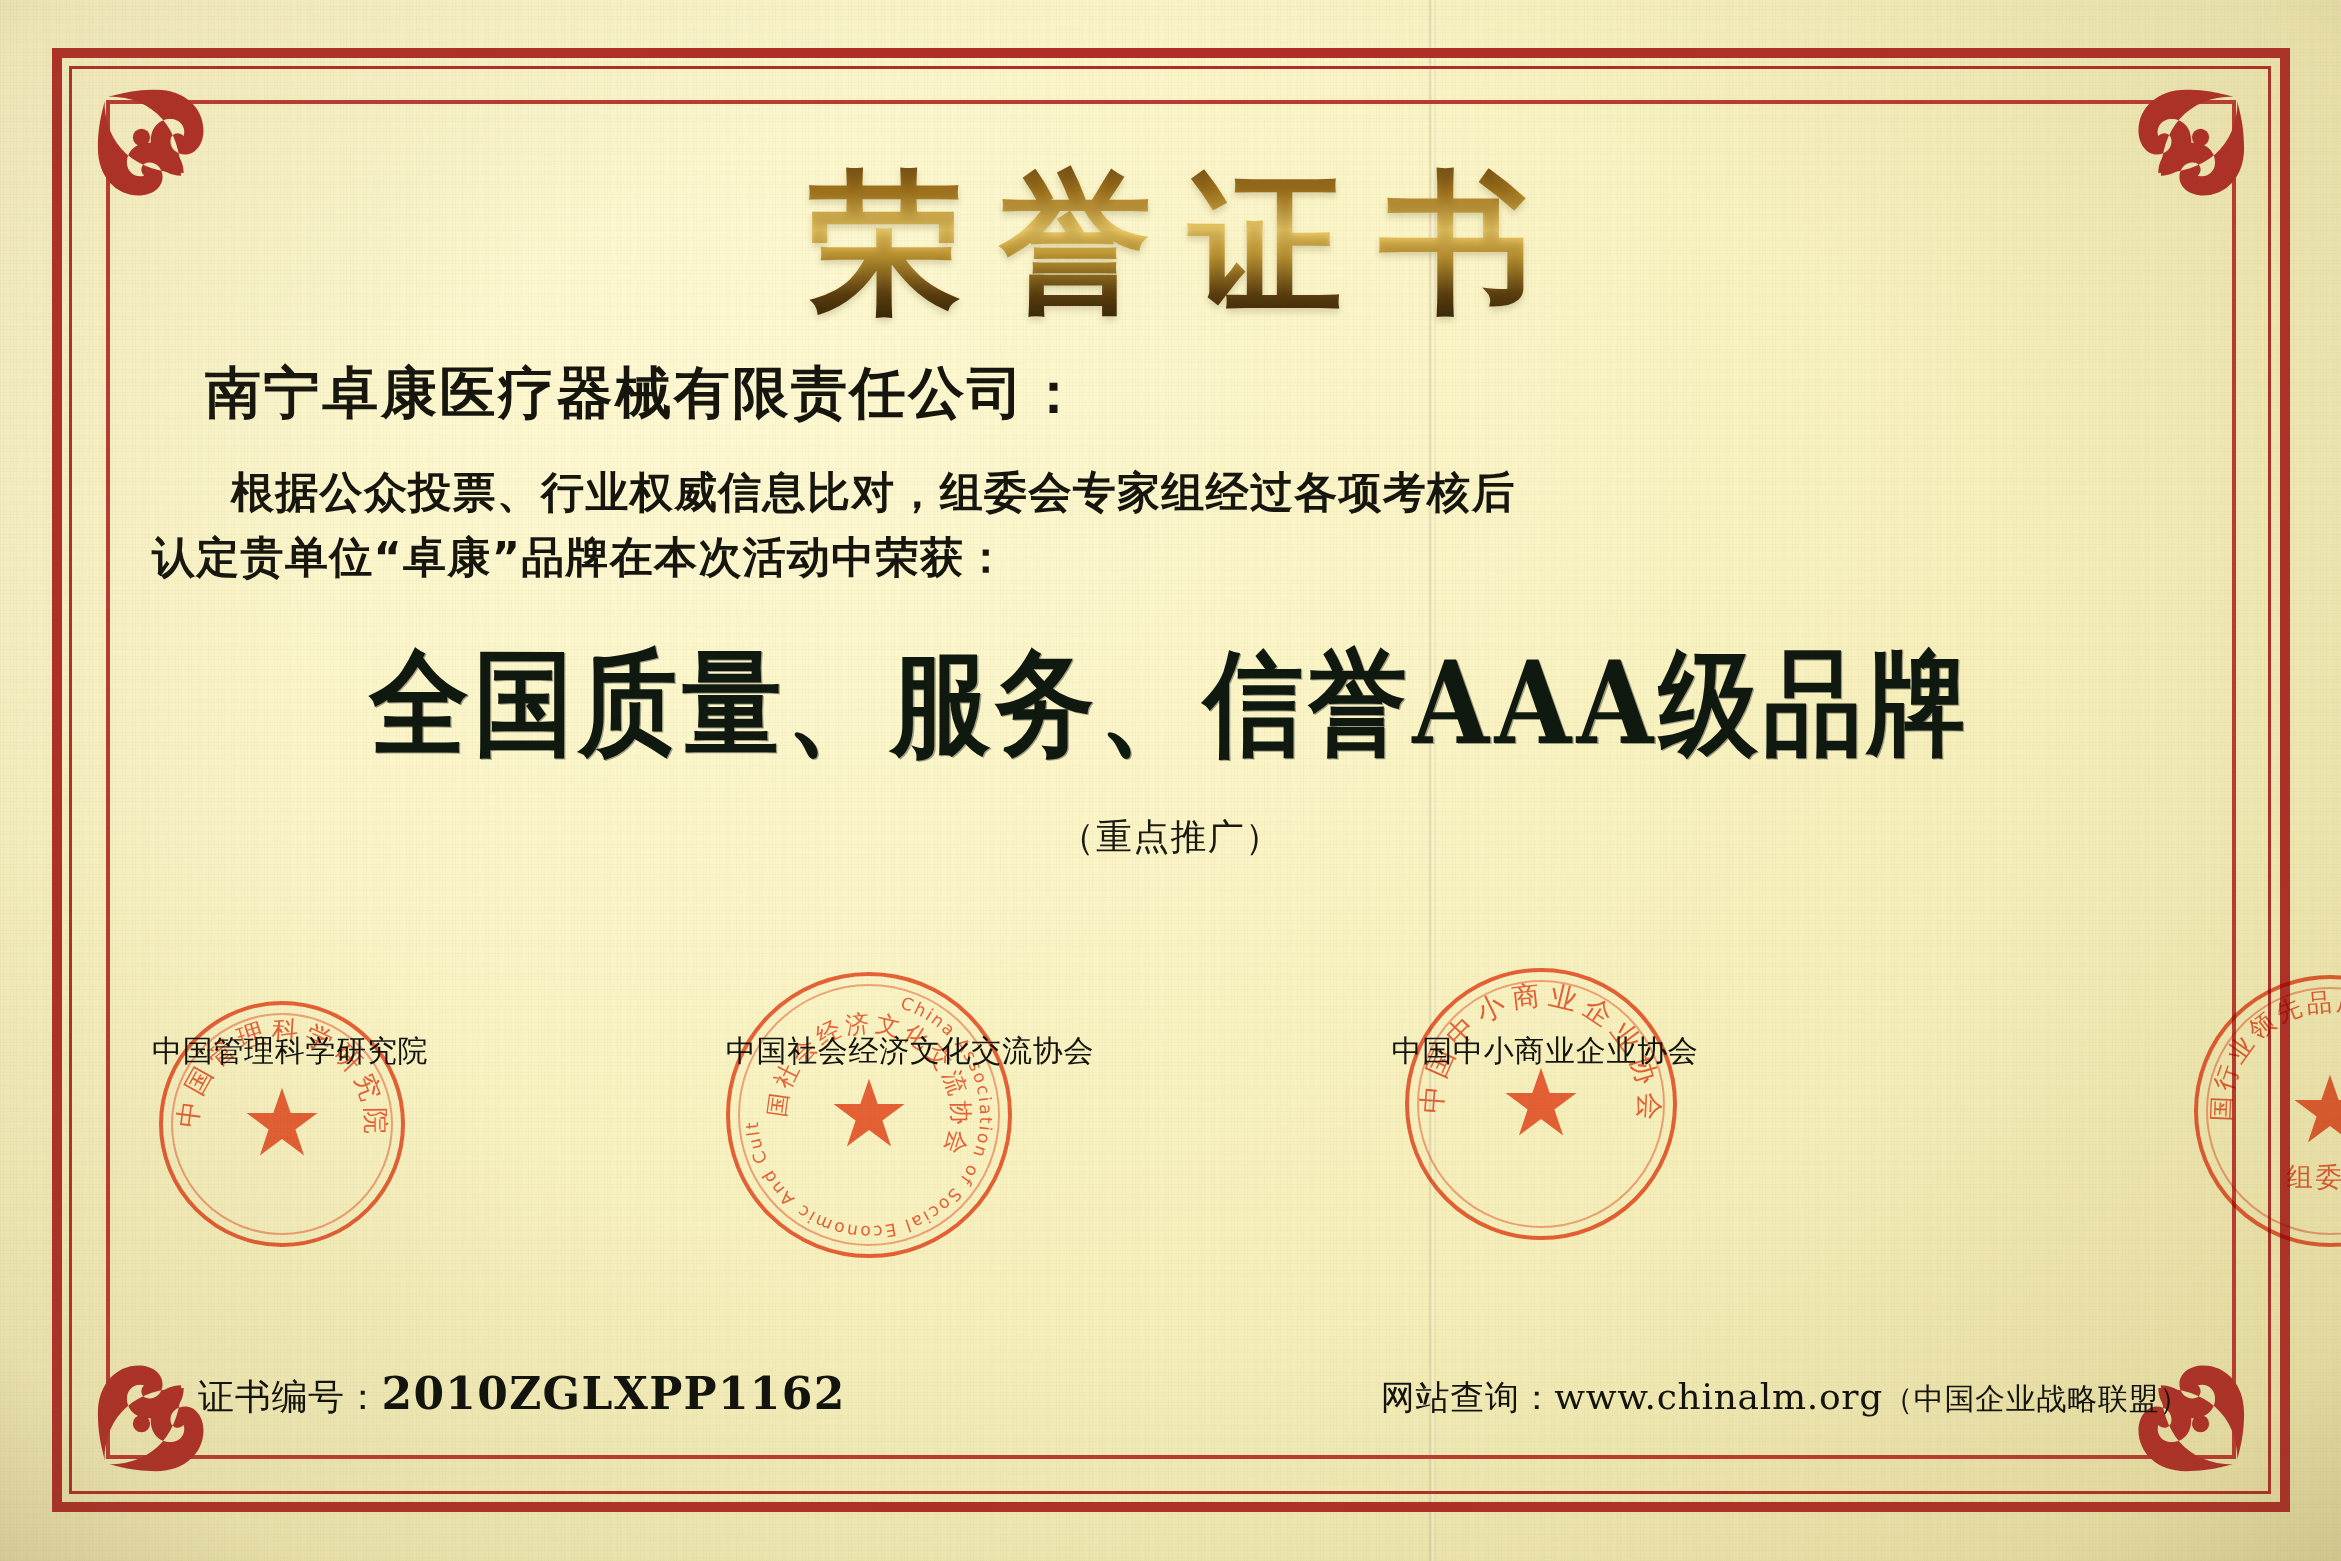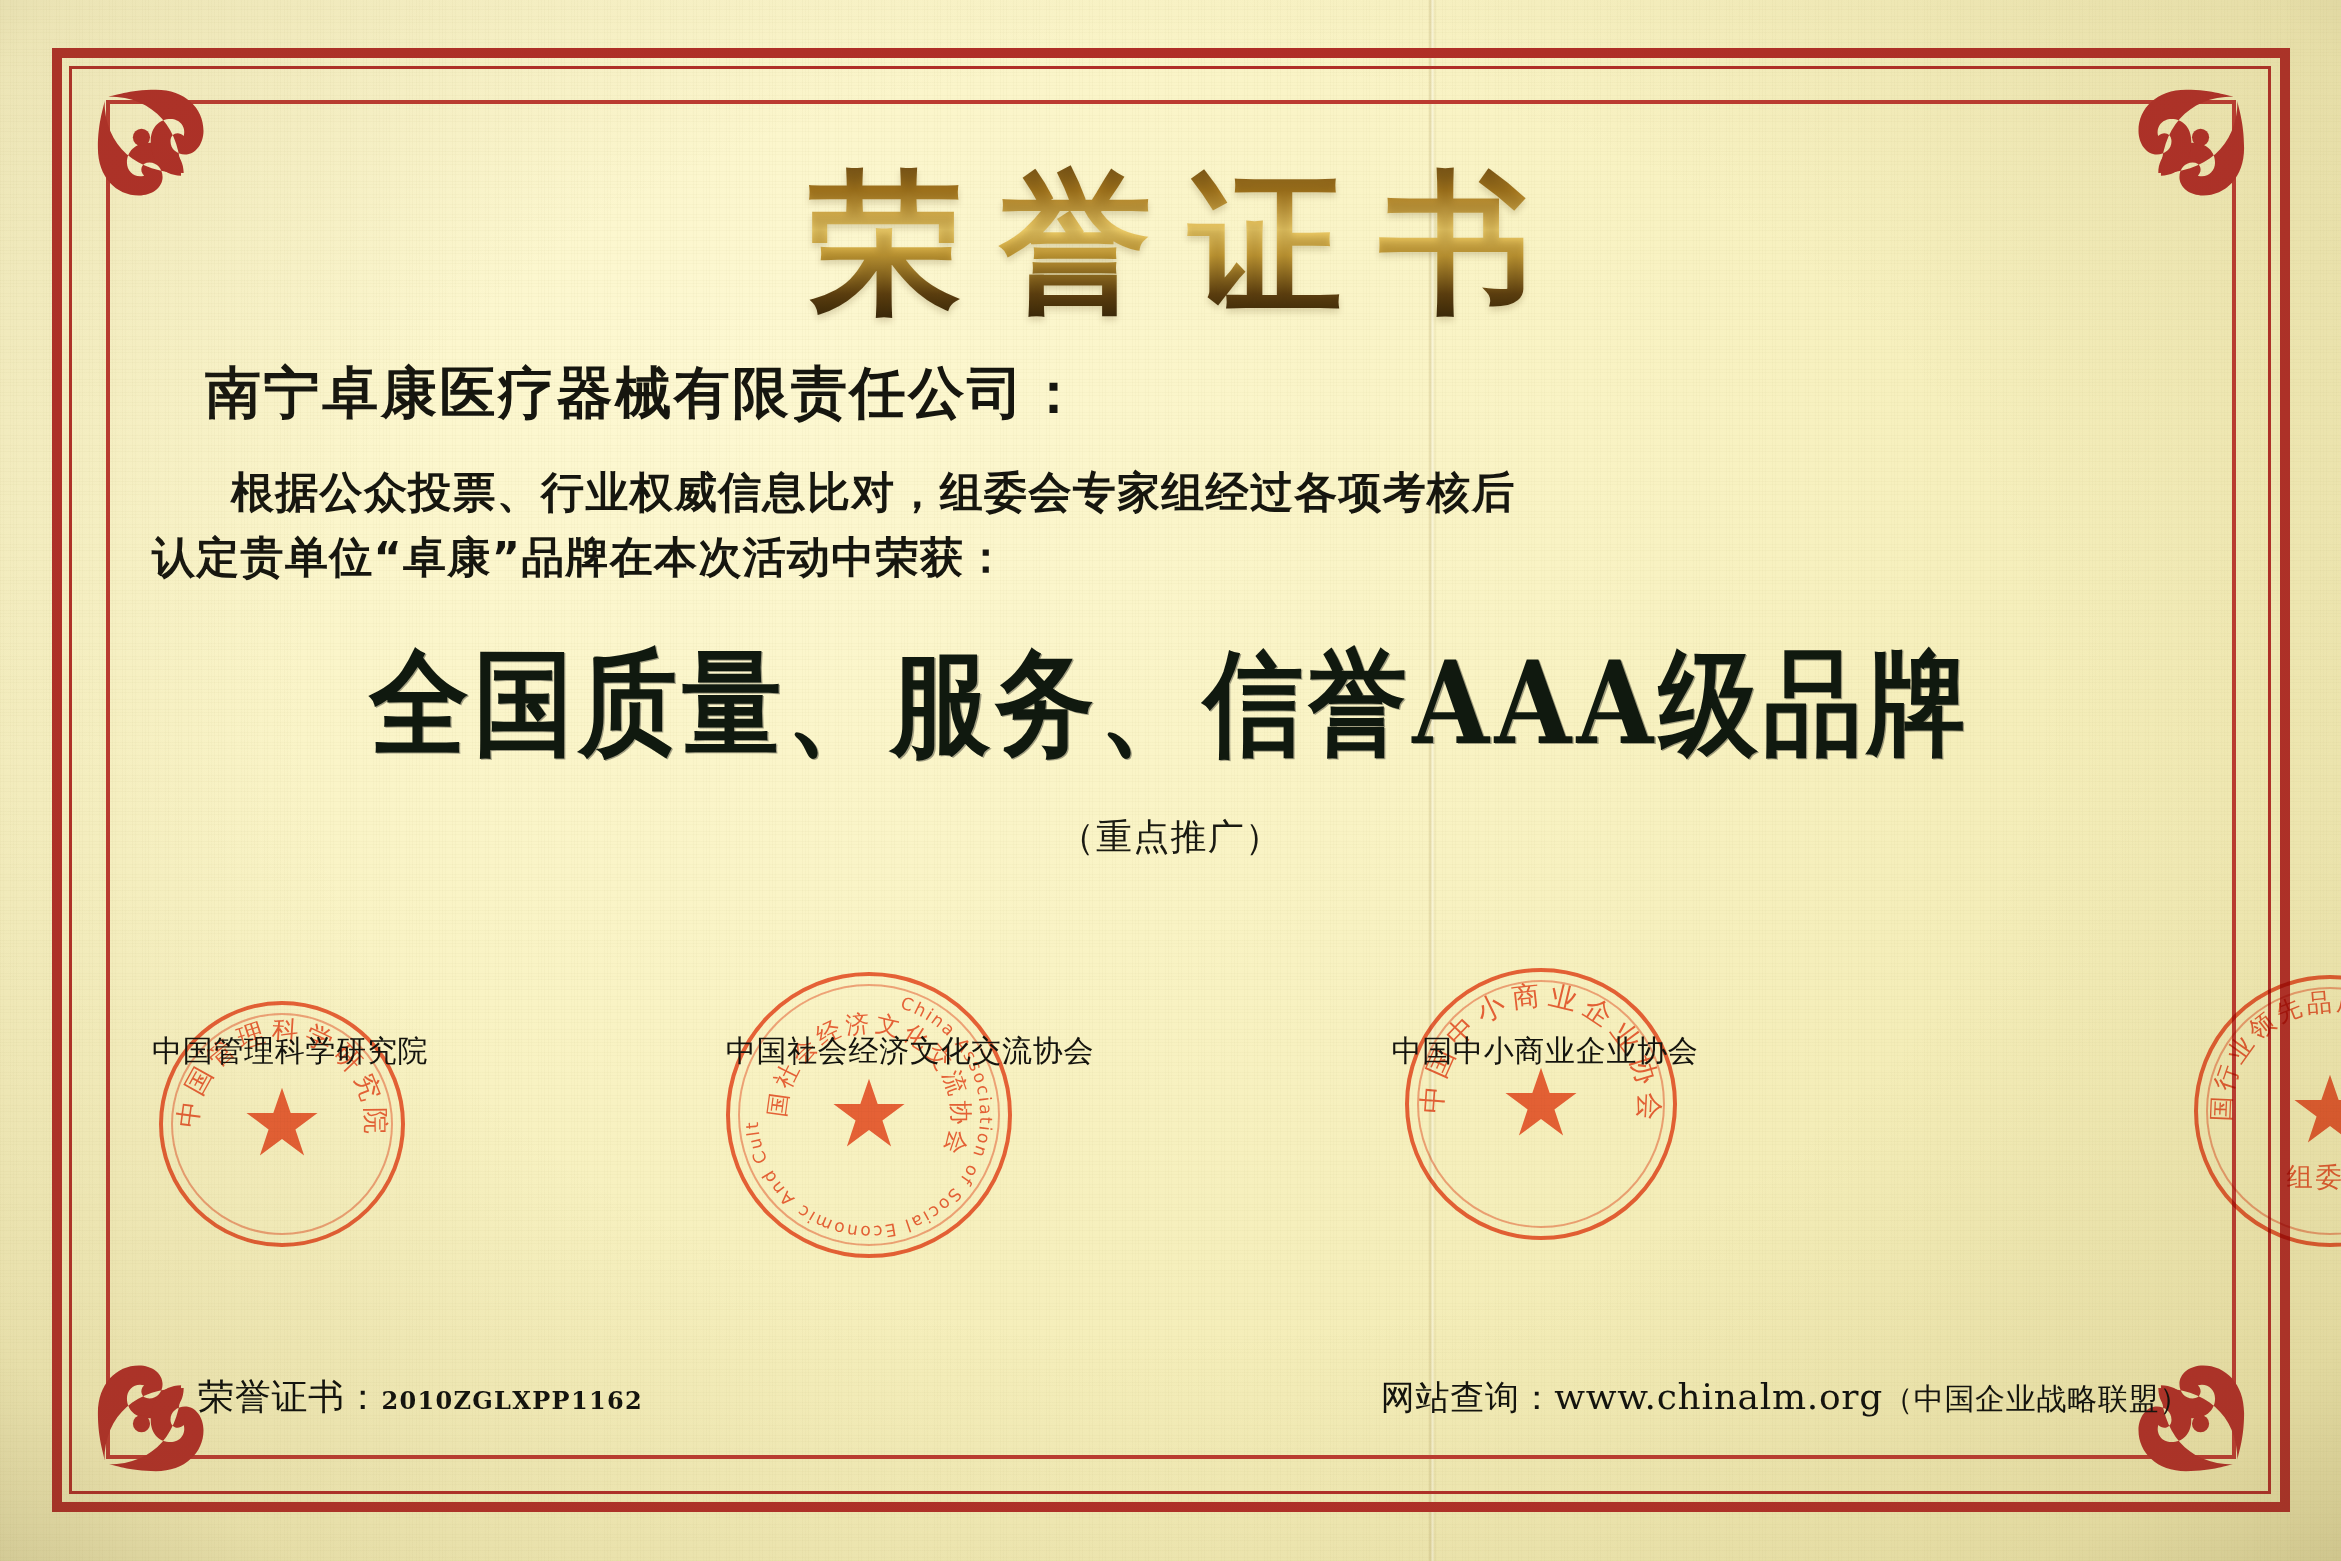--- a/index.html
+++ b/index.html
@@ -240,21 +240,21 @@
   }
   .cert-no {
     font-family: "DejaVu Sans", sans-serif;
     font-size: 36px;
     color: #14140e;
     letter-spacing: 0.7px;
   }
   .cert-no .num {
     font-family: "DejaVu Serif", serif;
     font-weight: 700;
-    font-size: 24px;
+    font-size: 44px;
     letter-spacing: 1.3px;
   }
   .website {
     font-family: "DejaVu Sans", sans-serif;
     font-size: 34px;
     color: #14140e;
     letter-spacing: 0.7px;
     margin-top: 46px;
   }
   .website .url {
@@ -421,21 +421,21 @@
         <svg class="star" viewBox="0 0 100 100">
           <polygon fill="#e8441d" points="50,4 61,36 95,36 67,57 78,90 50,69 22,90 33,57 5,36 39,36"></polygon>
         </svg>
       </div>
     </div>
 
   </div>
 
   <div class="footer">
     <div class="cert-no">
-      <span>荣誉证书：</span><span class="num">2010ZGLXPP1162</span>
+      <span>证书编号：</span><span class="num">2010ZGLXPP1162</span>
     </div>
     <div class="website">
       <span>网站查询：</span><span class="url">www.chinalm.org</span><span class="alliance">（中国企业战略联盟）</span>
     </div>
   </div>
 
   <div class="vignette"></div>
 </div>
 
 

